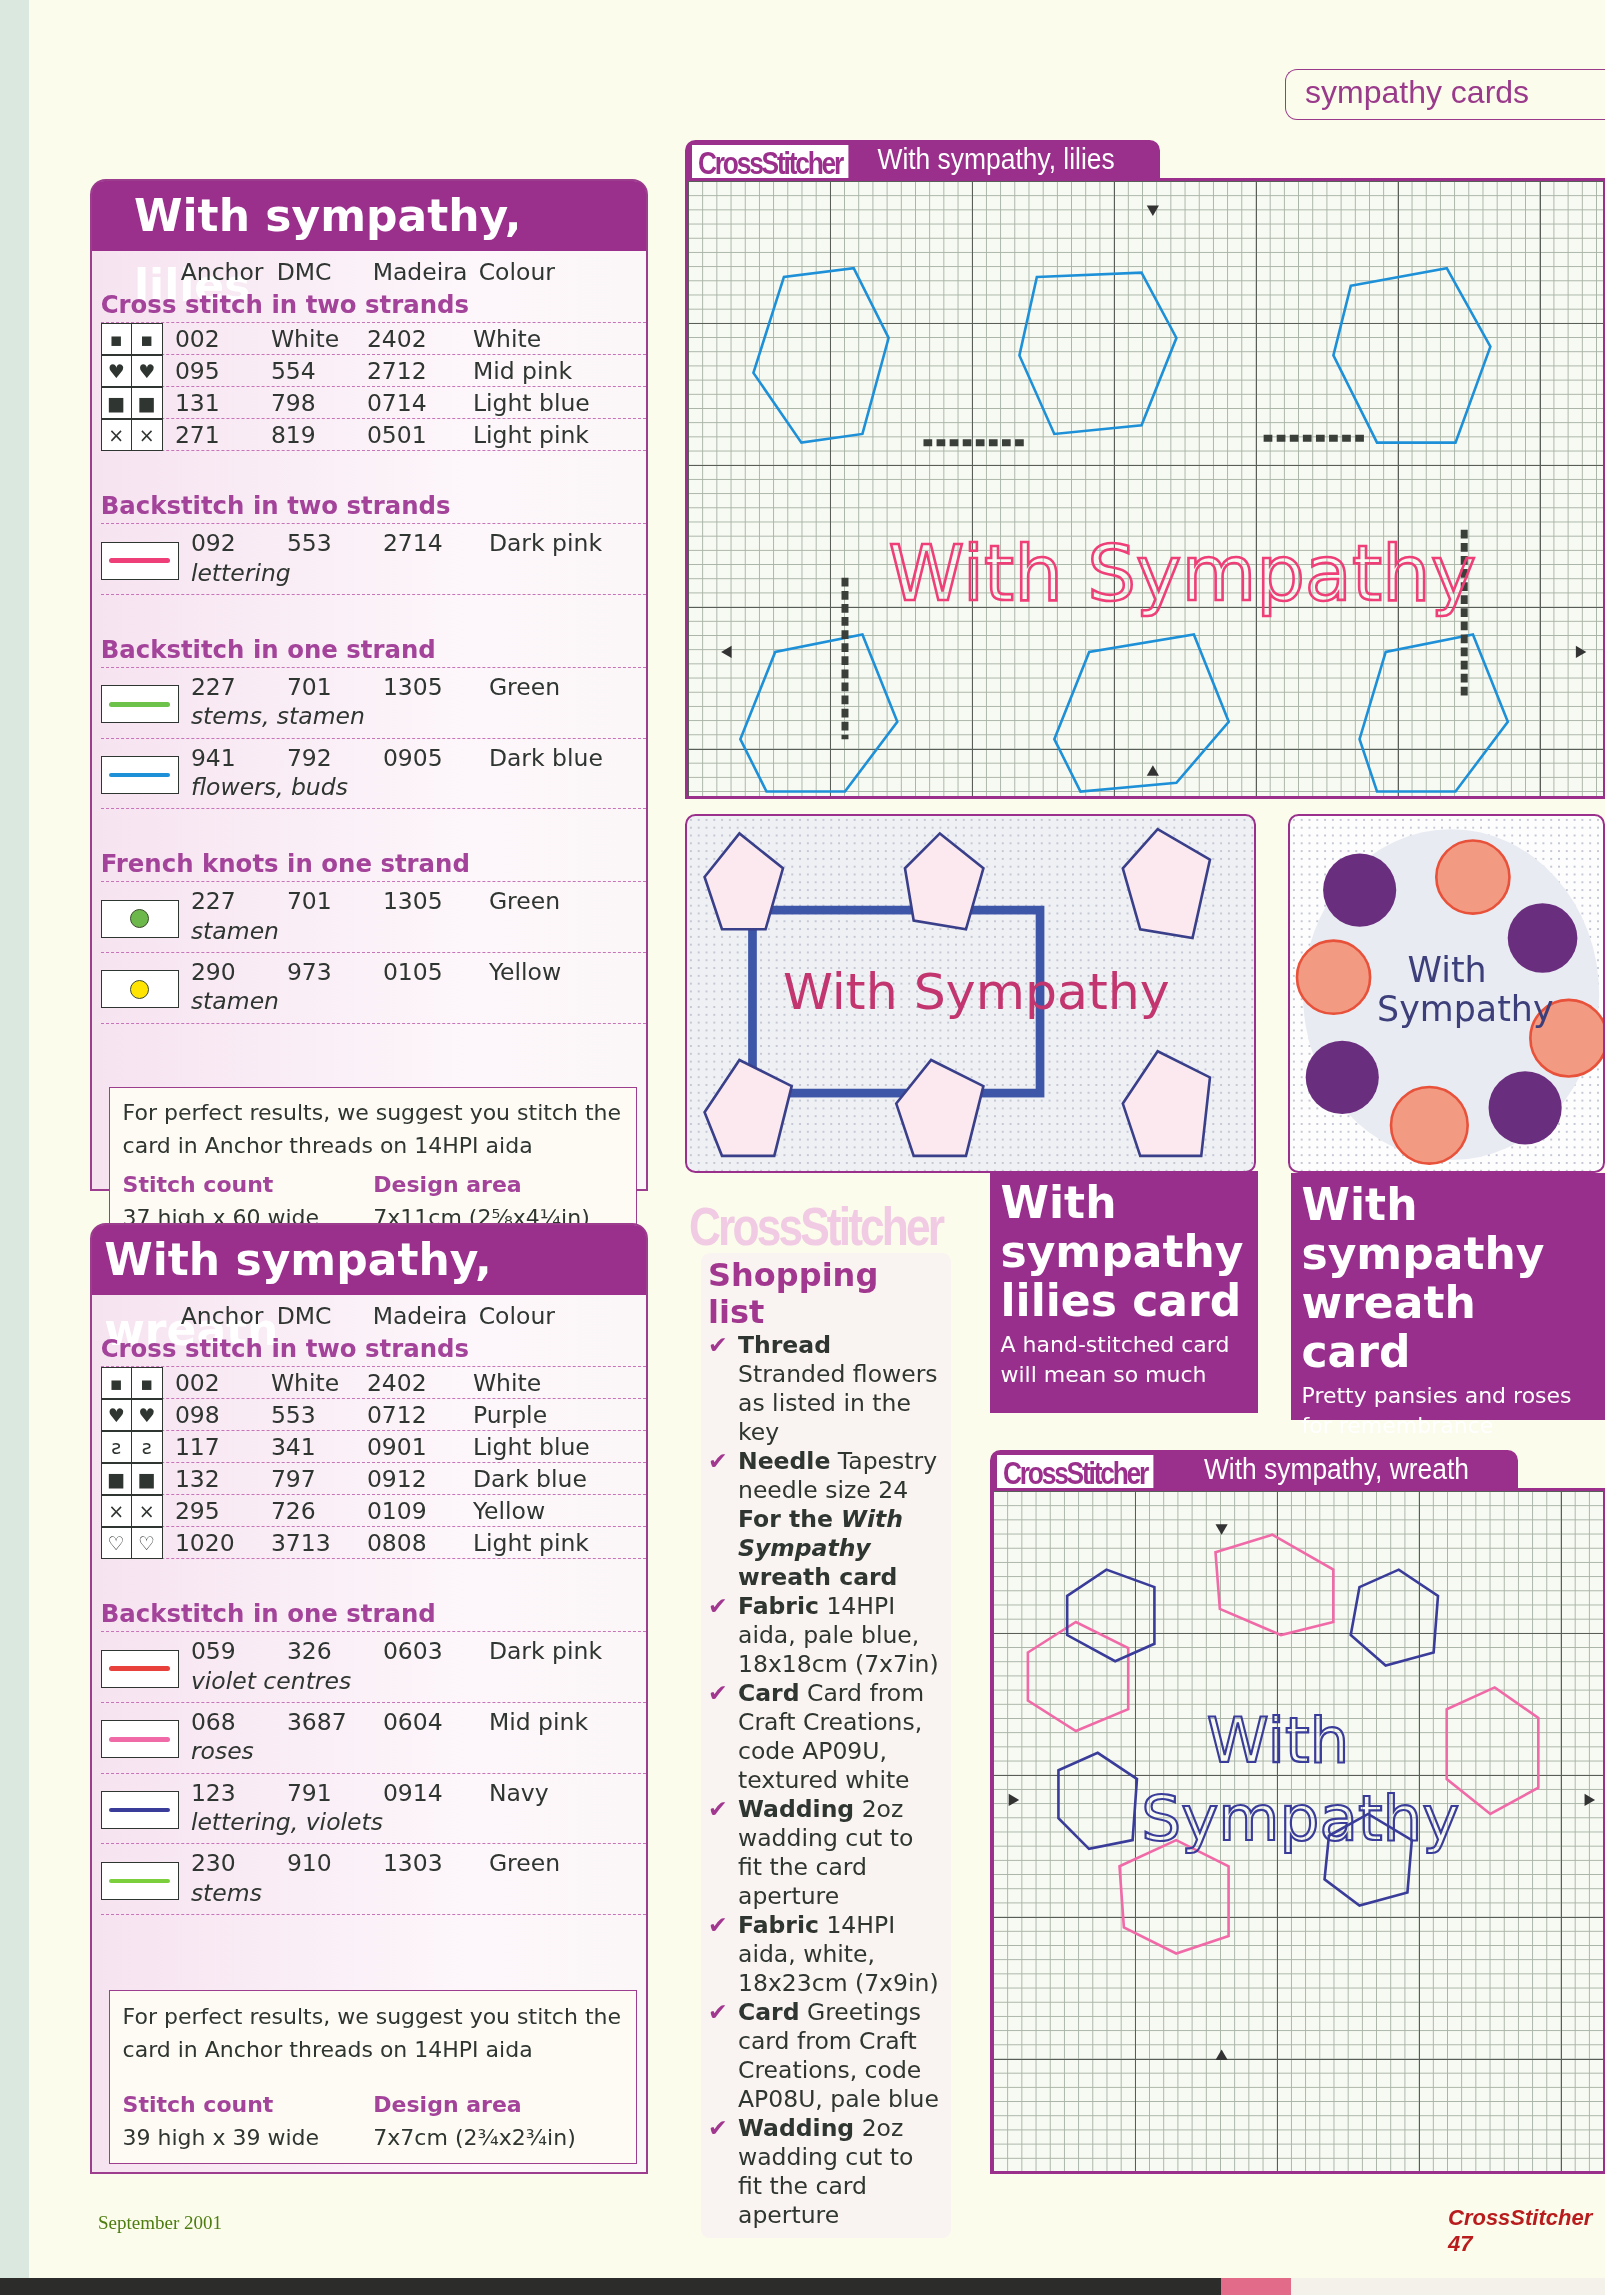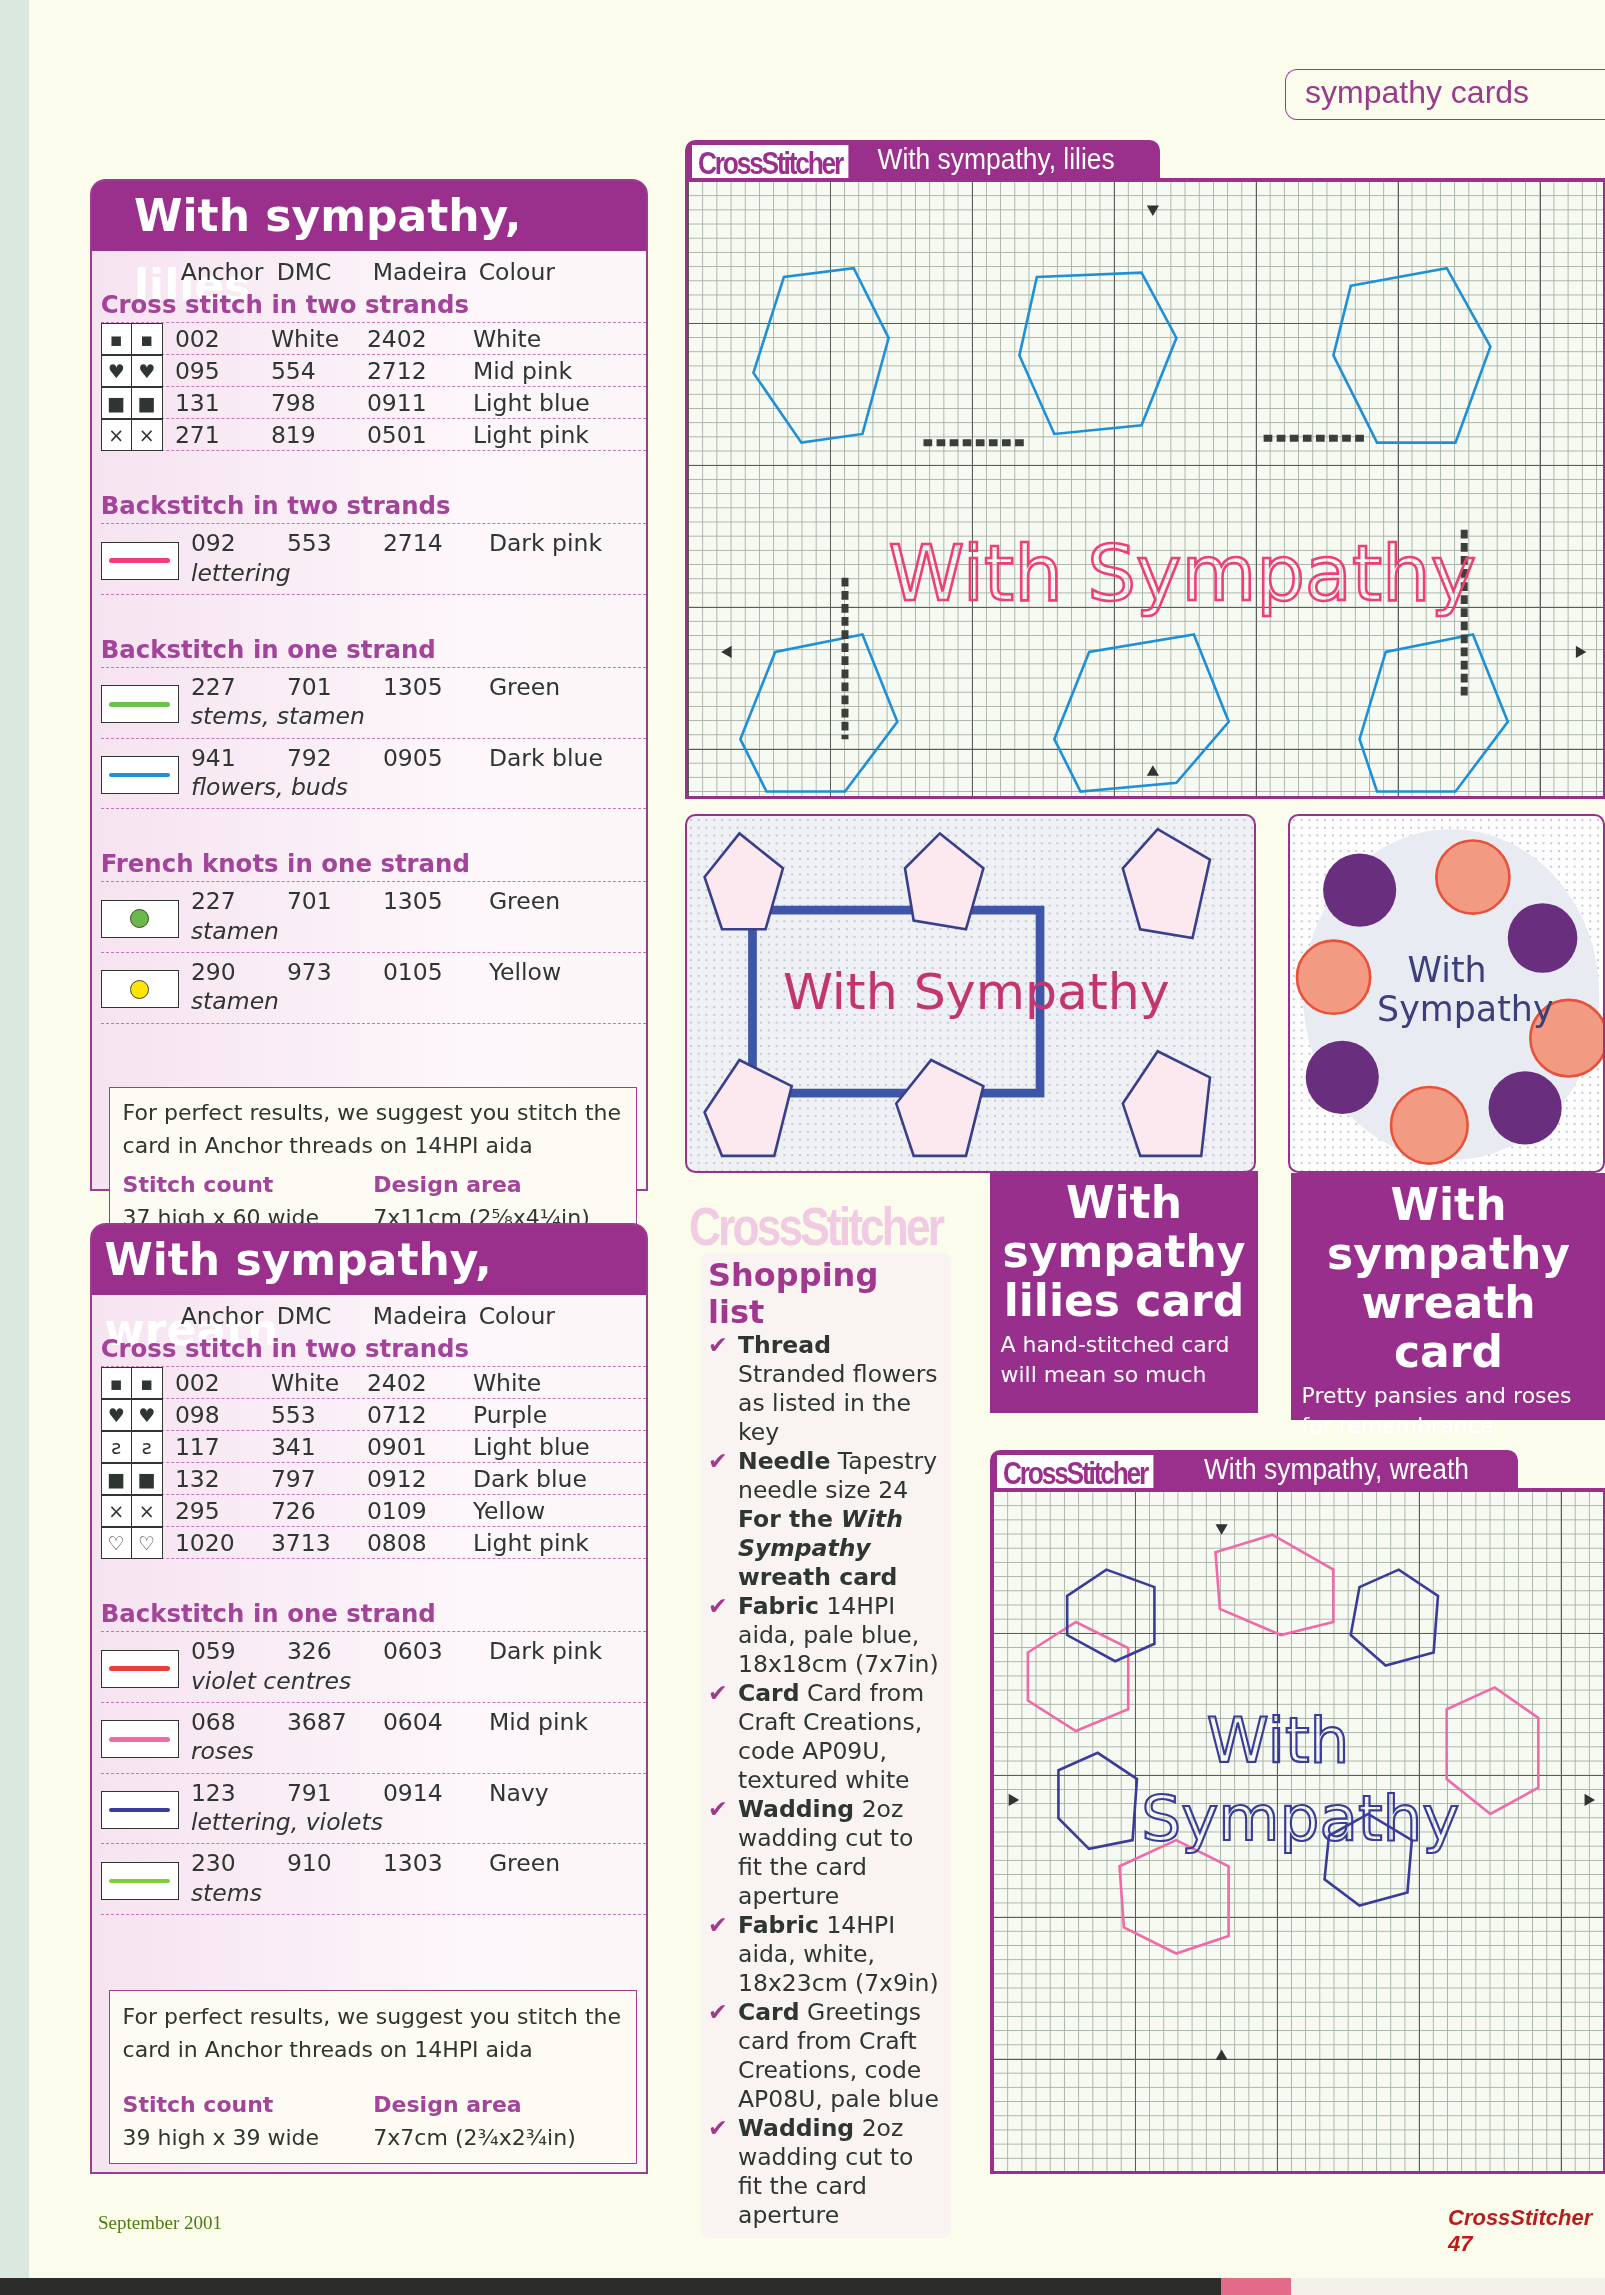--- a/index.html
+++ b/index.html
@@ -97,21 +97,21 @@
     position:absolute; border:2.6px solid #9a2f8c; border-radius:10.5px; overflow:hidden;
     background-color:#eef0f4;
     background-image:
       radial-gradient(circle, #c4c7d4 1px, transparent 1.4px);
     background-size: 7.8px 7.8px;
   }
   .caption {
     position:absolute; background:#982f8d; color:#fff; padding:7px 10.5px;
     font-family:"DejaVu Sans", sans-serif;
   }
-  .caption .h { font-weight:bold; font-size:44px; line-height:49px;text-align:center; }
+  .caption .h { font-weight:bold; font-size:44px; line-height:49px; }
   .caption .s { font-size:22px; line-height:30px; margin-top:5.2px; }
 
   
   .shop { position:absolute; left:689px; top:1195px; width:262px; }
   .shop-brand { color:#f1cbe3; font-weight:bold; font-size:54px; font-family:"Liberation Sans", sans-serif; letter-spacing:-3.5px; transform:scaleX(0.82); transform-origin:left; height:58px; }
   .shop-body { background:#f9f4f1; padding:3.5px 7px 8.7px 7px; border-radius:8.7px;margin-left:12px; }
   .shop-title { color:#a2378f; font-weight:bold; font-size:32px; line-height:37px; }
   .shop-item { display:flex; font-size:23.5px; line-height:29px; }
   .shop-item .chk { color:#a2378f; width:30px; flex-shrink:0; font-weight:bold; }
   .shop-item b { font-weight:bold; }
@@ -157,21 +157,21 @@
         <span class="cell-a">095</span>
         <span class="cell-d">554</span>
         <span class="cell-m">2712</span>
         <span class="cell-c">Mid pink</span>
       </div>
       <div class="row">
         <span class="sym">■</span>
           <span class="sym">■</span>
         <span class="cell-a">131</span>
         <span class="cell-d">798</span>
-        <span class="cell-m">0911</span>
+        <span class="cell-m">0714</span>
         <span class="cell-c">Light blue</span>
       </div>
       <div class="row">
         <span class="sym">×</span>
           <span class="sym">×</span>
         <span class="cell-a">271</span>
         <span class="cell-d">819</span>
         <span class="cell-m">0501</span>
         <span class="cell-c">Light pink</span>
       </div>

